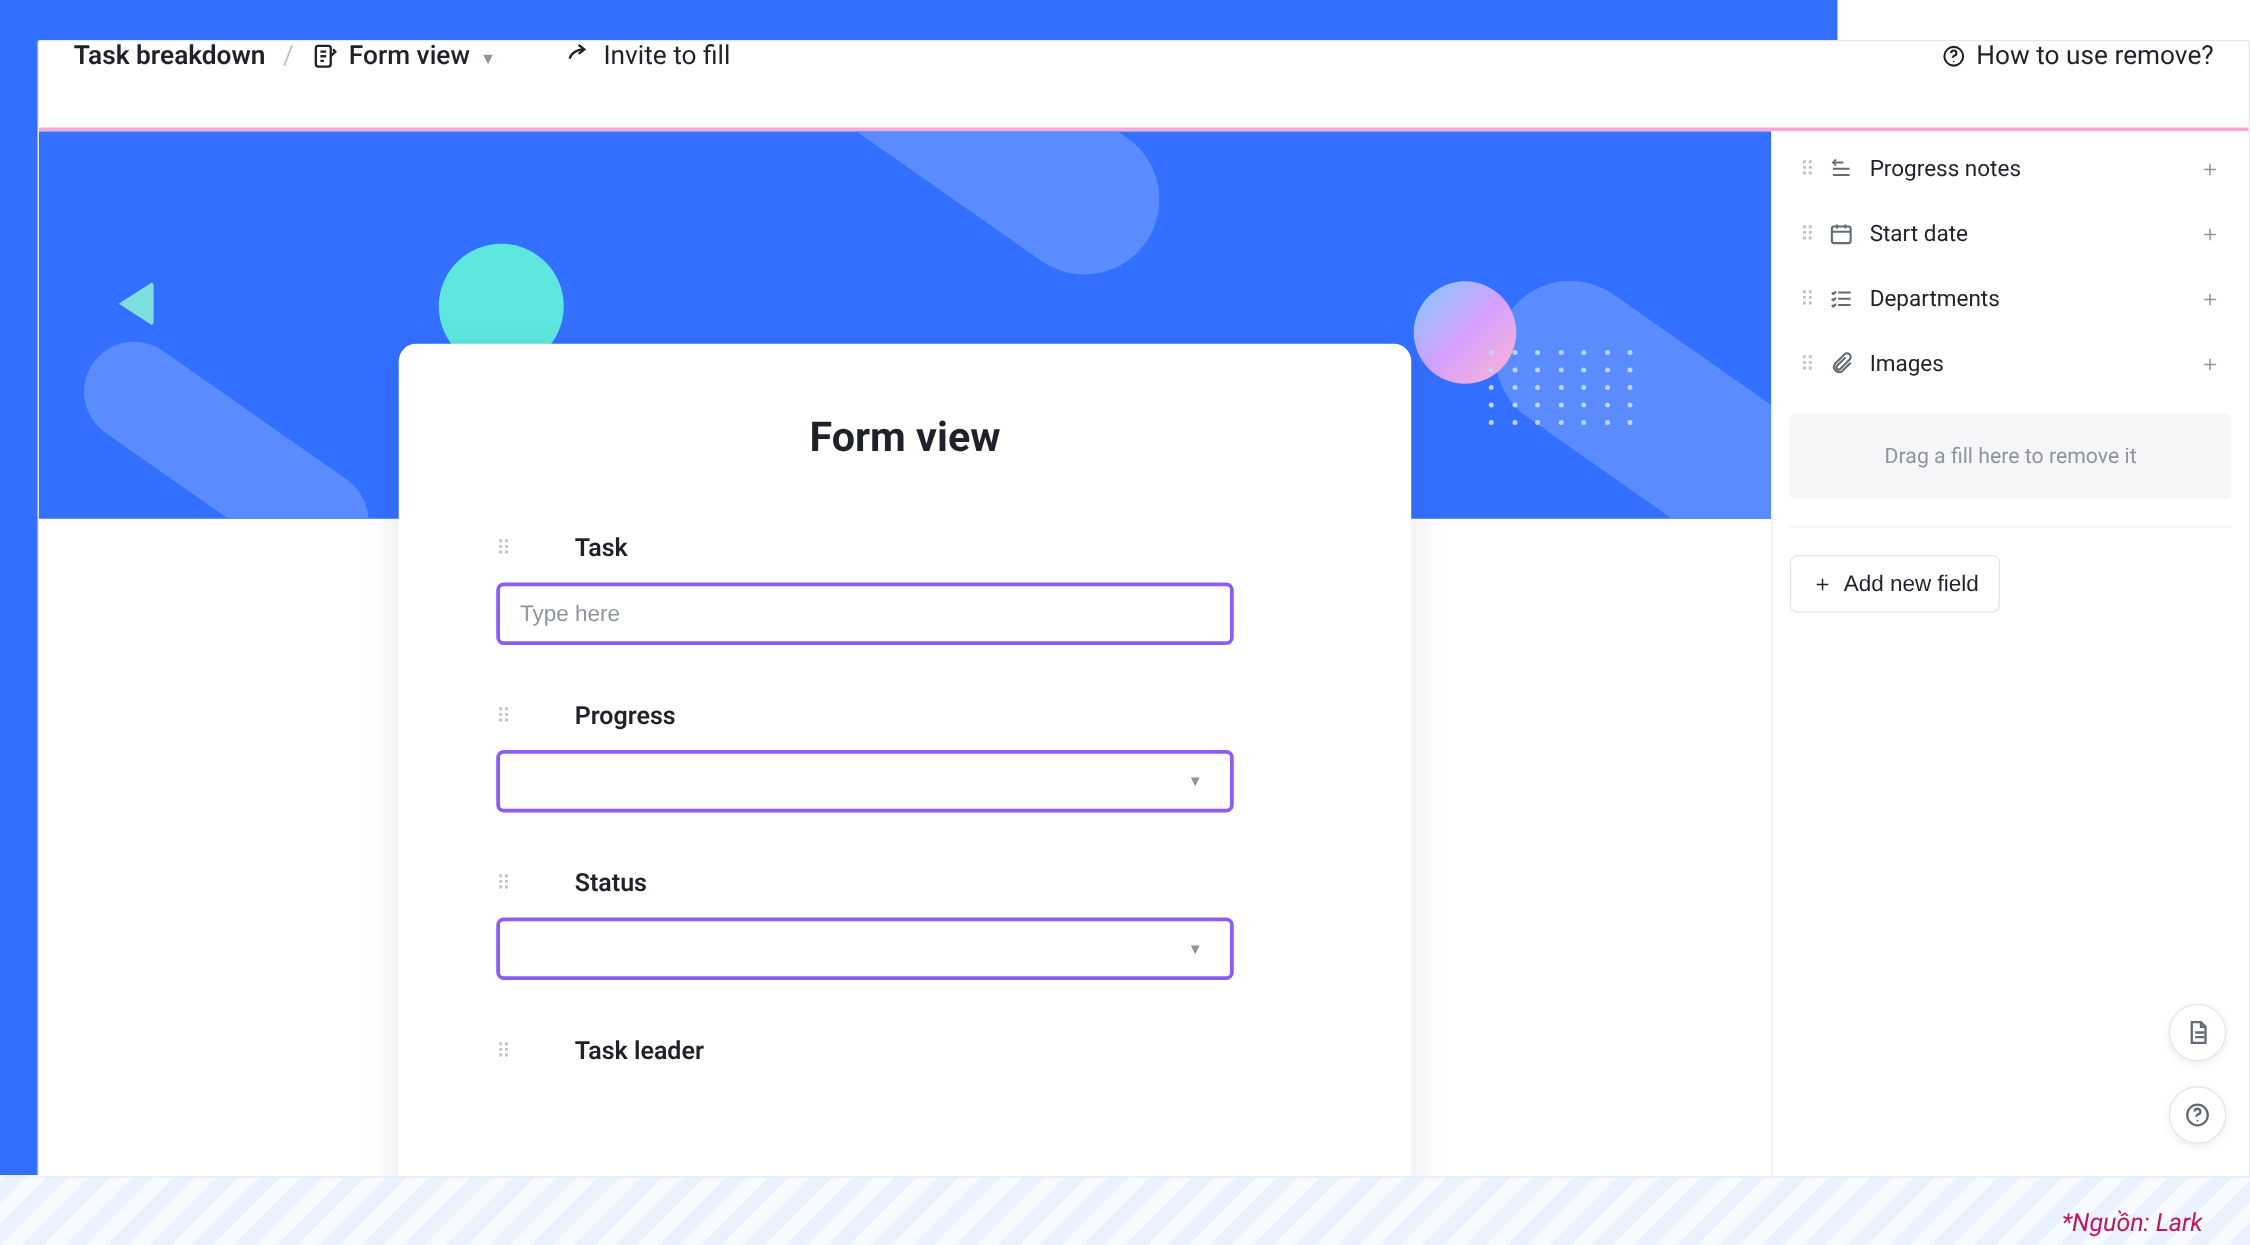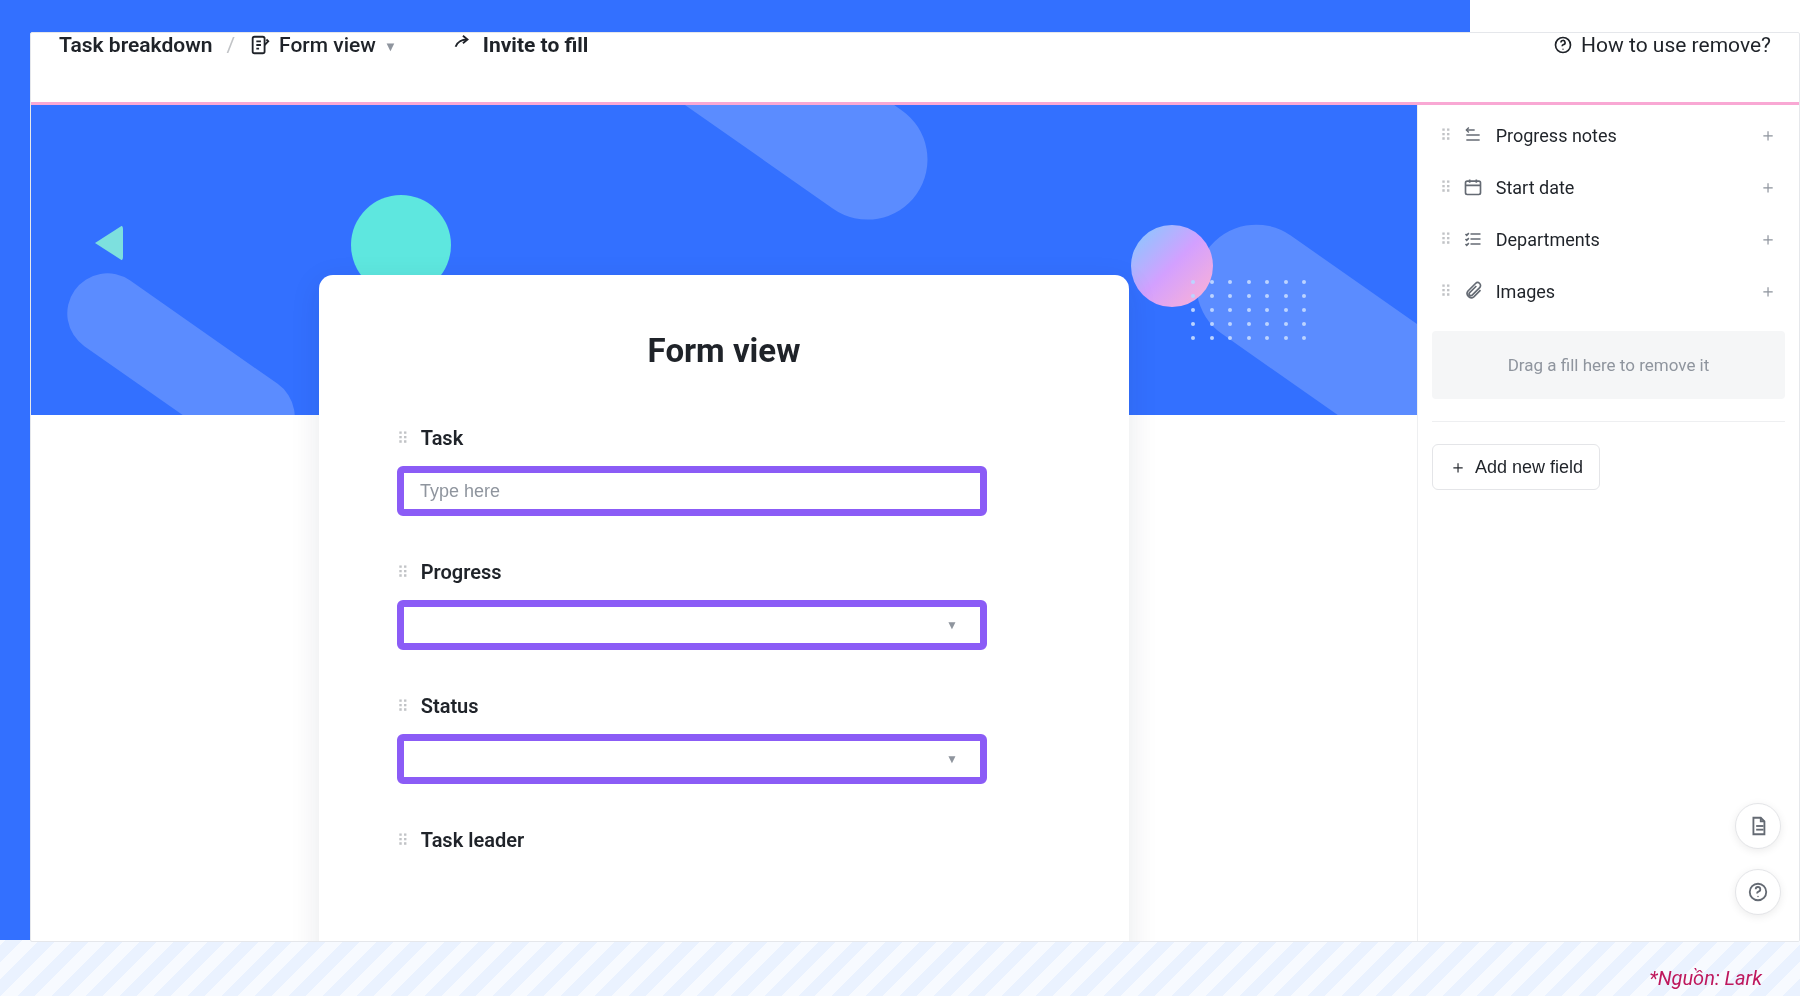--- a/index.html
+++ b/index.html
@@ -58,21 +58,21 @@
   padding: 0 28px;
   border-bottom: 3px solid #f9a8d4;
   font-size: 21px;
   color: #1f2329;
 }
 .breadcrumb-root { font-weight: 600; }
 .breadcrumb-sep { color: #c1c3c6; margin: 0 14px; font-weight: 400; }
 .view-selector { display: inline-flex; align-items: center; gap: 8px; cursor: pointer; }
 .view-selector .view-name { font-weight: 500; }
 .small-caret { color: #8f959e; font-size: 13px; margin-top:3px; }
-.invite-btn { display:inline-flex; align-items:center; gap:10px; margin-left: 54px; cursor:pointer;font-weight:bold; }
+.invite-btn { display:inline-flex; align-items:center; gap:10px; margin-left: 54px; cursor:pointer; }
 .topbar .spacer { flex:1; }
 .howto-link { display:inline-flex; align-items:center; gap:8px; color:#1f2329; cursor:pointer; }
 
 .content-area {
   flex:1;
   display:flex;
   overflow:hidden;
 }
 .main-panel {
   flex:1;
@@ -115,25 +115,25 @@
 .form-title {
   text-align:center;
   font-size: 33px;
   font-weight: 700;
   color:#1f2329;
   margin-bottom: 56px;
 }
 .form-field { margin-bottom: 44px; }
 .field-label-row { display:flex; align-items:center; gap:14px; margin-bottom: 16px; }
 .drag-dots-icon { color:#c1c3c6; font-size:16px; letter-spacing:-2px; }
-.field-label { font-size:20px; font-weight:600; color:#1f2329; }
+.field-label { font-size:20px; font-weight:600; color:#1f2329;margin-left:39px; }
 .form-input, .form-select {
   width: 590px;
   height: 50px;
-  border:7px solid #8b5cf6;
+  border:3px solid #8b5cf6;
   border-radius:6px;
   background:#fff;
   padding: 0 16px;
   font-size:18px;
   color:#1f2329;
   display:flex;
   align-items:center;
   justify-content:space-between;
 }
 .form-input input {

